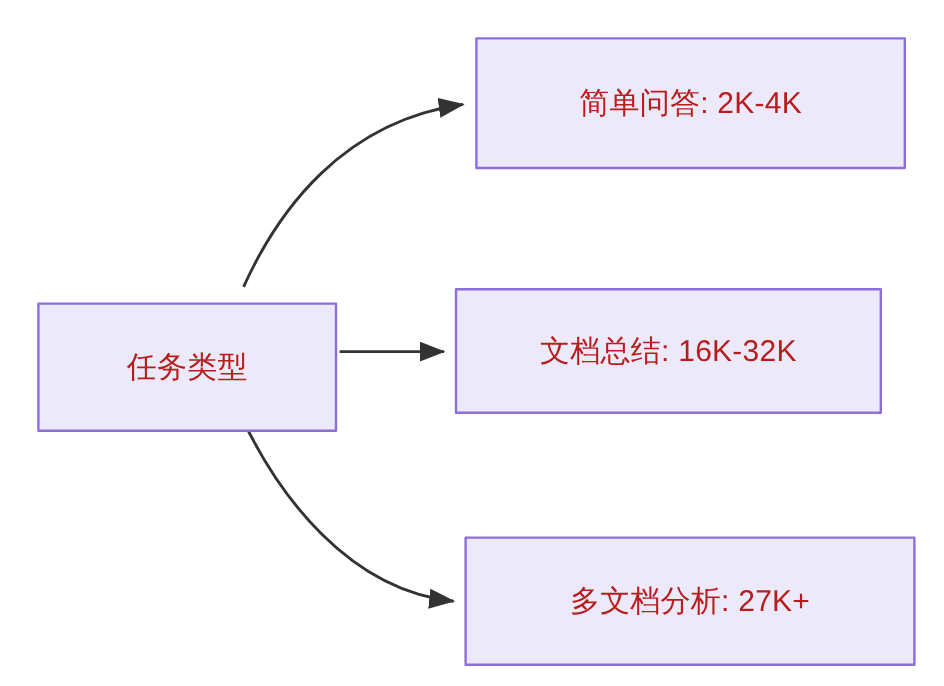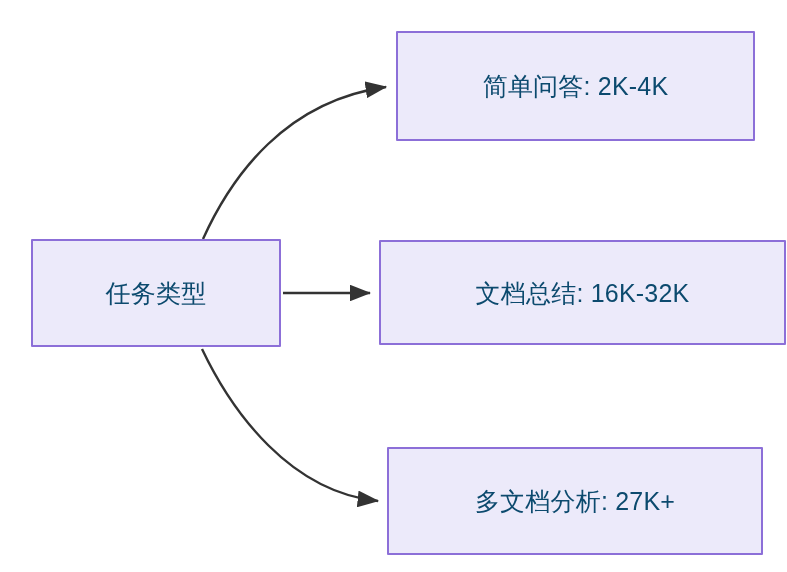--- a/index.html
+++ b/index.html
@@ -27,46 +27,46 @@
   }
   .node {
     position: absolute;
     box-sizing: border-box;
     background: #ECEAFA;
     border: 2px solid #8C6FD8;
     border-radius: 1px;
     display: flex;
     align-items: center;
     justify-content: center;
-    color: #0c4a6e;
+    color: #b91c1c;
     font-size: 25px;
     line-height: 1.2;
     letter-spacing: 0.2px;
     white-space: nowrap;
   }
   .node-label {
     display: block;
   }
   #node-root {
     left: 31px;
-    top: 239px;
+    top: 252px;
     width: 250px;
     height: 108px;
     text-align: center;
   }
   #node-task-0 {
     left: 396px;
     top: 31px;
     width: 359px;
     height: 110px;
   }
   #node-task-1 {
     left: 379px;
     top: 240px;
-    width: 407px;
+    width: 356px;
     height: 105px;
   }
   #node-task-2 {
     left: 387px;
     top: 447px;
     width: 376px;
     height: 108px;
   }
 </style>
 </head>

